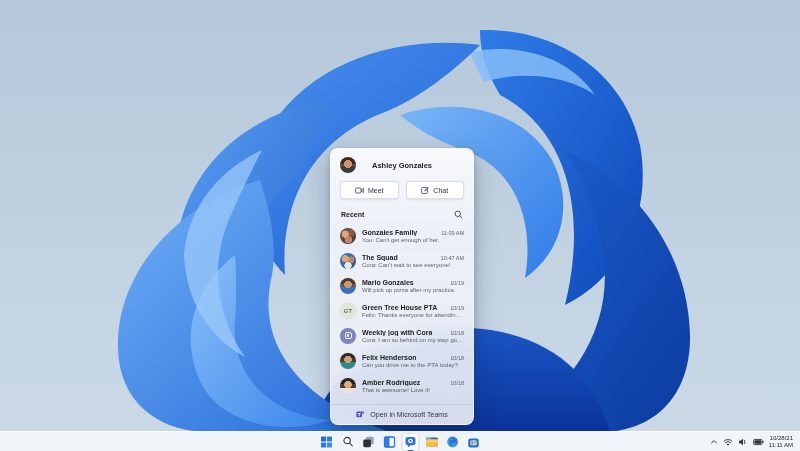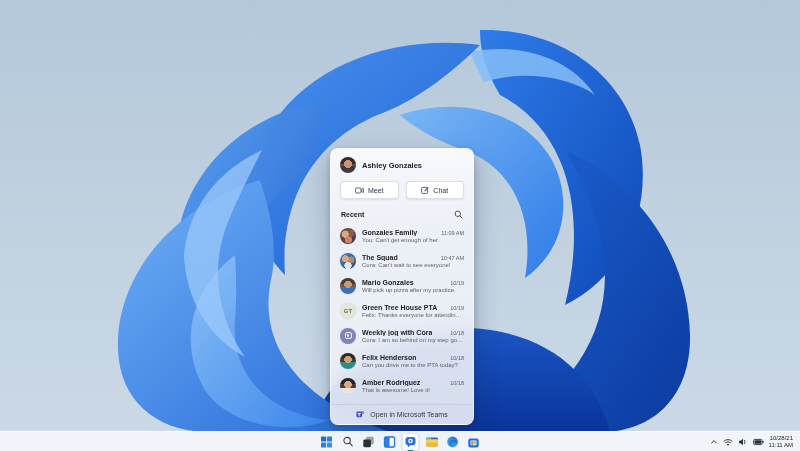--- a/index.html
+++ b/index.html
@@ -14,21 +14,21 @@
   
   .chat-panel{
     position:absolute;left:330px;top:148px;width:144px;height:277px;
     background:linear-gradient(180deg,rgba(250,251,254,0.95) 0%,rgba(240,242,248,0.92) 30%,rgba(236,238,245,0.90) 100%);
     backdrop-filter:blur(12px);
     border:1px solid rgba(255,255,255,0.55);
     border-radius:8px;box-sizing:border-box;
     box-shadow:0 10px 24px rgba(20,40,80,0.30),0 2px 6px rgba(20,40,80,0.18);
     display:flex;flex-direction:column;overflow:hidden;
   }
-  .panel-header{display:flex;align-items:center;gap:6px;padding:8px 9px 5px;}
+  .panel-header{display:flex;align-items:center;gap:16px;padding:8px 9px 5px;}
   .avatar{width:16px;height:16px;border-radius:50%;flex-shrink:0;box-shadow:0 0 0 0.5px rgba(0,0,0,0.08);}
   .user-name{font-size:7.5px;font-weight:700;color:#1c1c1e;}
   .actions-row{display:flex;gap:7px;padding:3px 9px 0;}
   .action-btn{
     flex:1;height:16px;display:flex;align-items:center;justify-content:center;gap:4px;
     background:#ffffff;border:1px solid rgba(190,196,214,0.55);border-radius:4px;
     font-size:7px;color:#2f3240;box-shadow:0 0.5px 1.5px rgba(40,50,90,0.10);cursor:pointer;
   }
   .recent-row{display:flex;align-items:center;justify-content:space-between;padding:11px 10px 4px;}
   .recent-label{font-size:7px;font-weight:700;color:#1c1c1e;}

